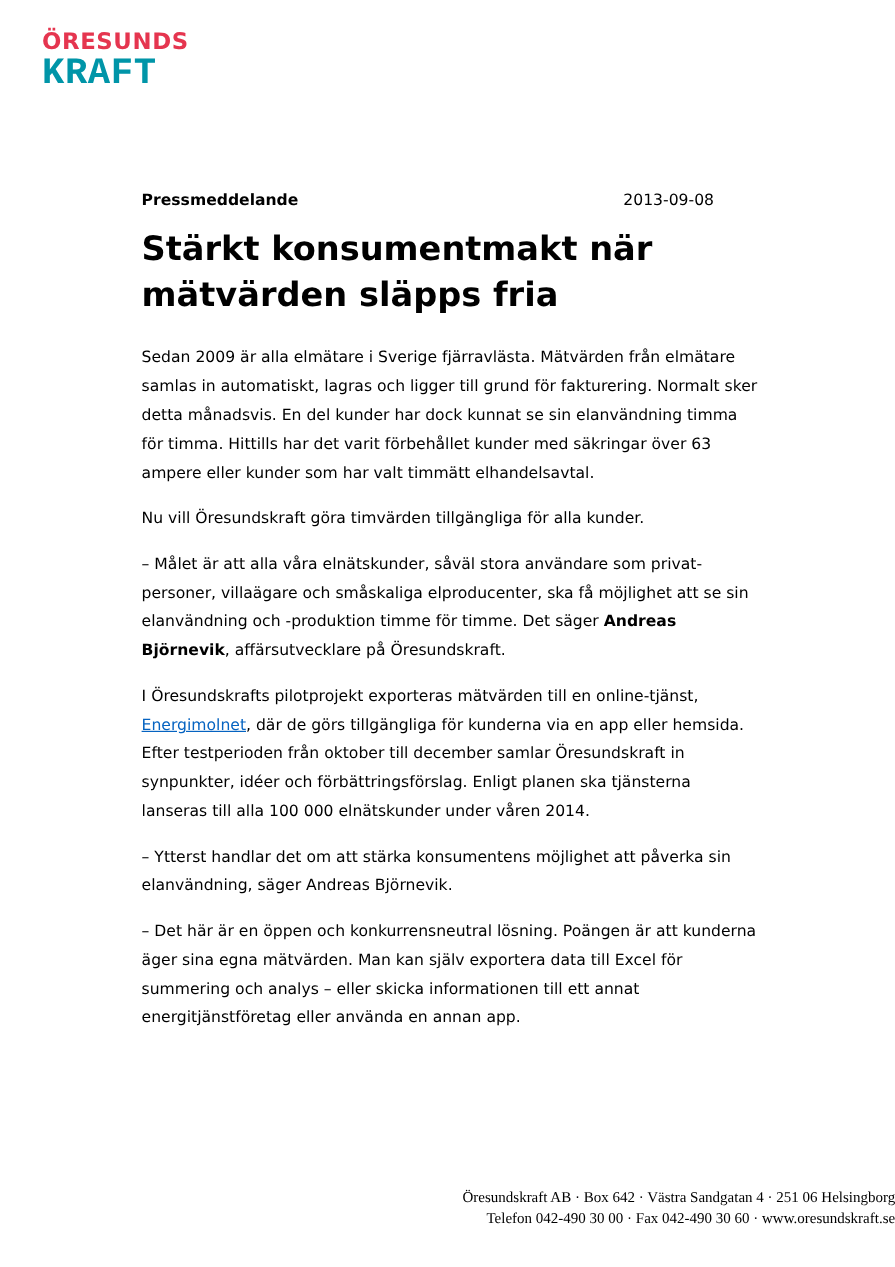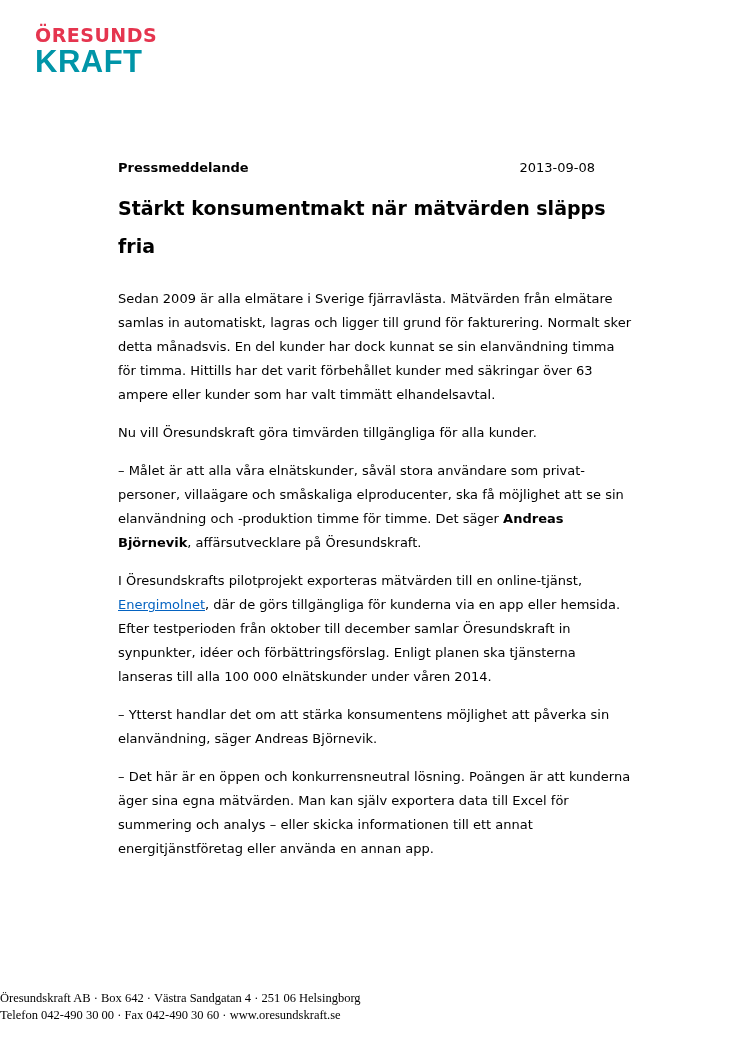--- a/index.html
+++ b/index.html
@@ -28,40 +28,40 @@
     letter-spacing: 0.5px;
     color: #e5354f;
     font-family: "DejaVu Sans", sans-serif;
   }
   .logo-bottom {
     font-weight: bold;
     font-size: 31px;
     letter-spacing: 0.5px;
     margin-top: 1px;
     color: #0095a8;
-    font-family: Liberation Sans, sans-serif;
+    font-family: Liberation Mono, monospace;
   }
   
   .content {
     position: absolute;
     left: 118px;
     top: 160px;
     width: 515px;
   }
   .meta-row {
     display: flex;
     justify-content: space-between;
     align-items: flex-end;
     font-size: 13px;
     margin-bottom: 6px;
   }
   .meta-label { font-weight: bold; }
   .meta-date { padding-right: 38px; }
   h1 {
-    font-size: 19px;
+    font-size: 28px;
     line-height: 38px;
     font-weight: bold;
     margin: 14px 0 22px 0;
     color: #000000;
   }
   p {
     font-size: 13px;
     line-height: 24px;
     margin: 0 0 14px 0;
   }
@@ -71,21 +71,21 @@
     color: #0563c1;
     text-decoration: underline;
     cursor: pointer;
   }
   
   .footer {
     position: absolute;
     left: 0;
     right: 0;
     bottom: 32px;
-    text-align: left;
+    text-align: right;
     font-family: "Liberation Serif", "DejaVu Serif", serif;
     font-size: 12.5px;
     line-height: 17px;
     color: #000000;
   }
 </style>
 </head>
 <body>
 
 <div class="page">

